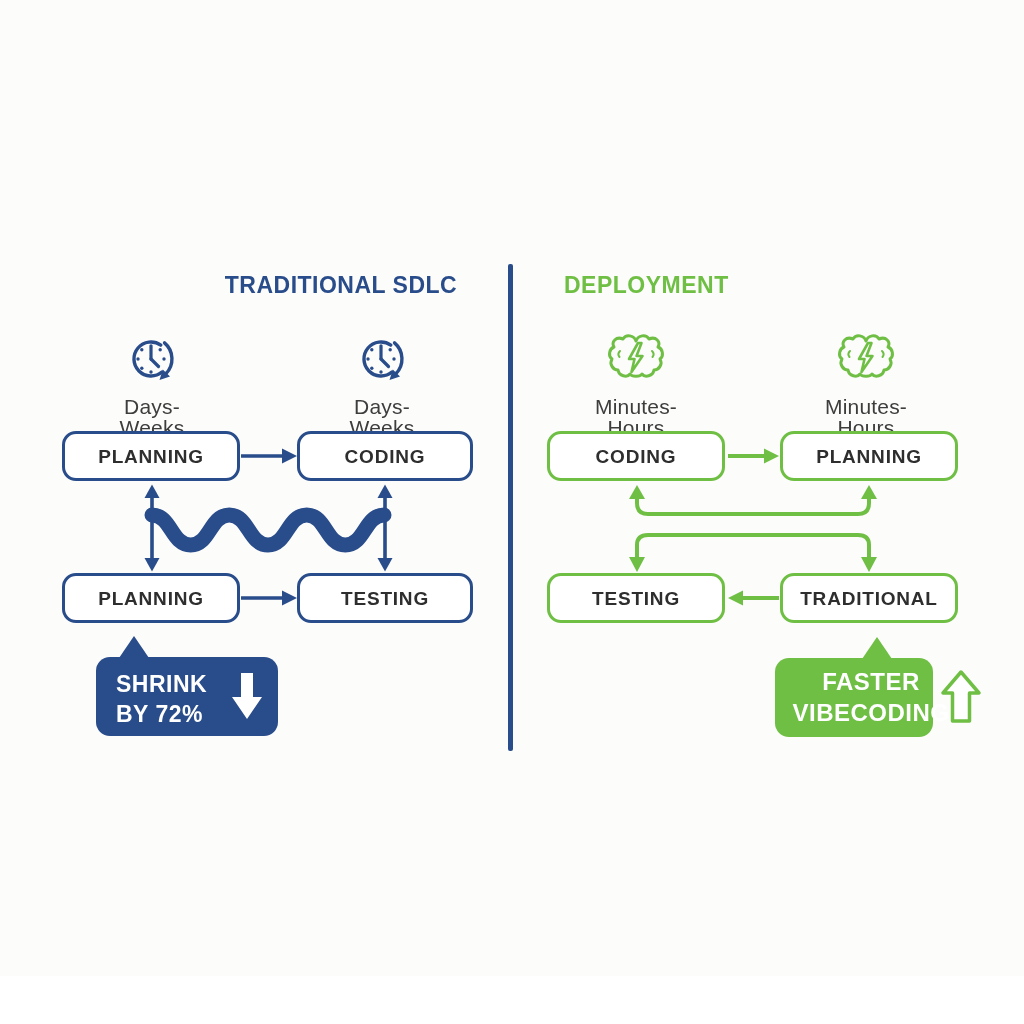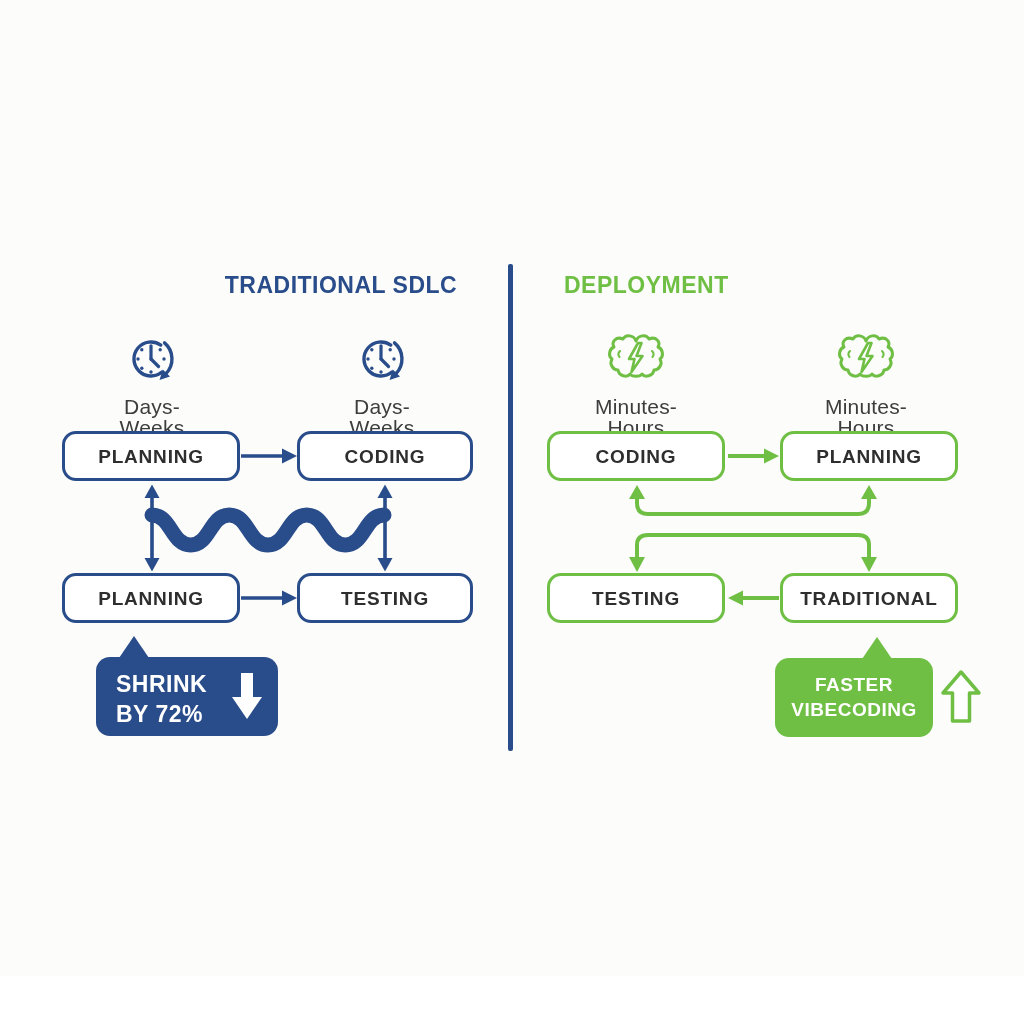--- a/index.html
+++ b/index.html
@@ -20,21 +20,21 @@
     background:var(--white);font-weight:700;font-size:19px;letter-spacing:.8px;
     color:var(--text_dark);line-height:1;border-radius:14px;
   }
   .box-blue{border:3px solid var(--blue);}
   .box-green{border:3px solid var(--green);}
   .badge{box-sizing:border-box;border-radius:14px;color:var(--white);}
   .badge-blue{background:var(--blue);}
   .badge-green{background:var(--green);}
   .badge-text{font-weight:700;line-height:1.32;letter-spacing:.5px;color:var(--white);}
   .badge-text-left{position:absolute;left:20px;top:12px;font-size:23px;text-align:left;}
-  .badge-text-center{width:100%;height:100%;display:flex;flex-direction:column;align-items:center;justify-content:center;font-size:19px;text-align:center;line-height:1.28;}
+  .badge-text-center{width:100%;height:100%;display:flex;flex-direction:column;align-items:center;justify-content:center;font-size:24px;text-align:center;line-height:1.28;padding-left:17px;}
   svg{display:block;overflow:visible;}
   .stroke-blue{stroke:var(--blue);fill:none;}
   .fill-blue{fill:var(--blue);stroke:none;}
   .stroke-green{stroke:var(--green);fill:none;}
   .fill-green{fill:var(--green);stroke:none;}
 </style>
 </head>
 <body>
 
 <div class="canvas">

